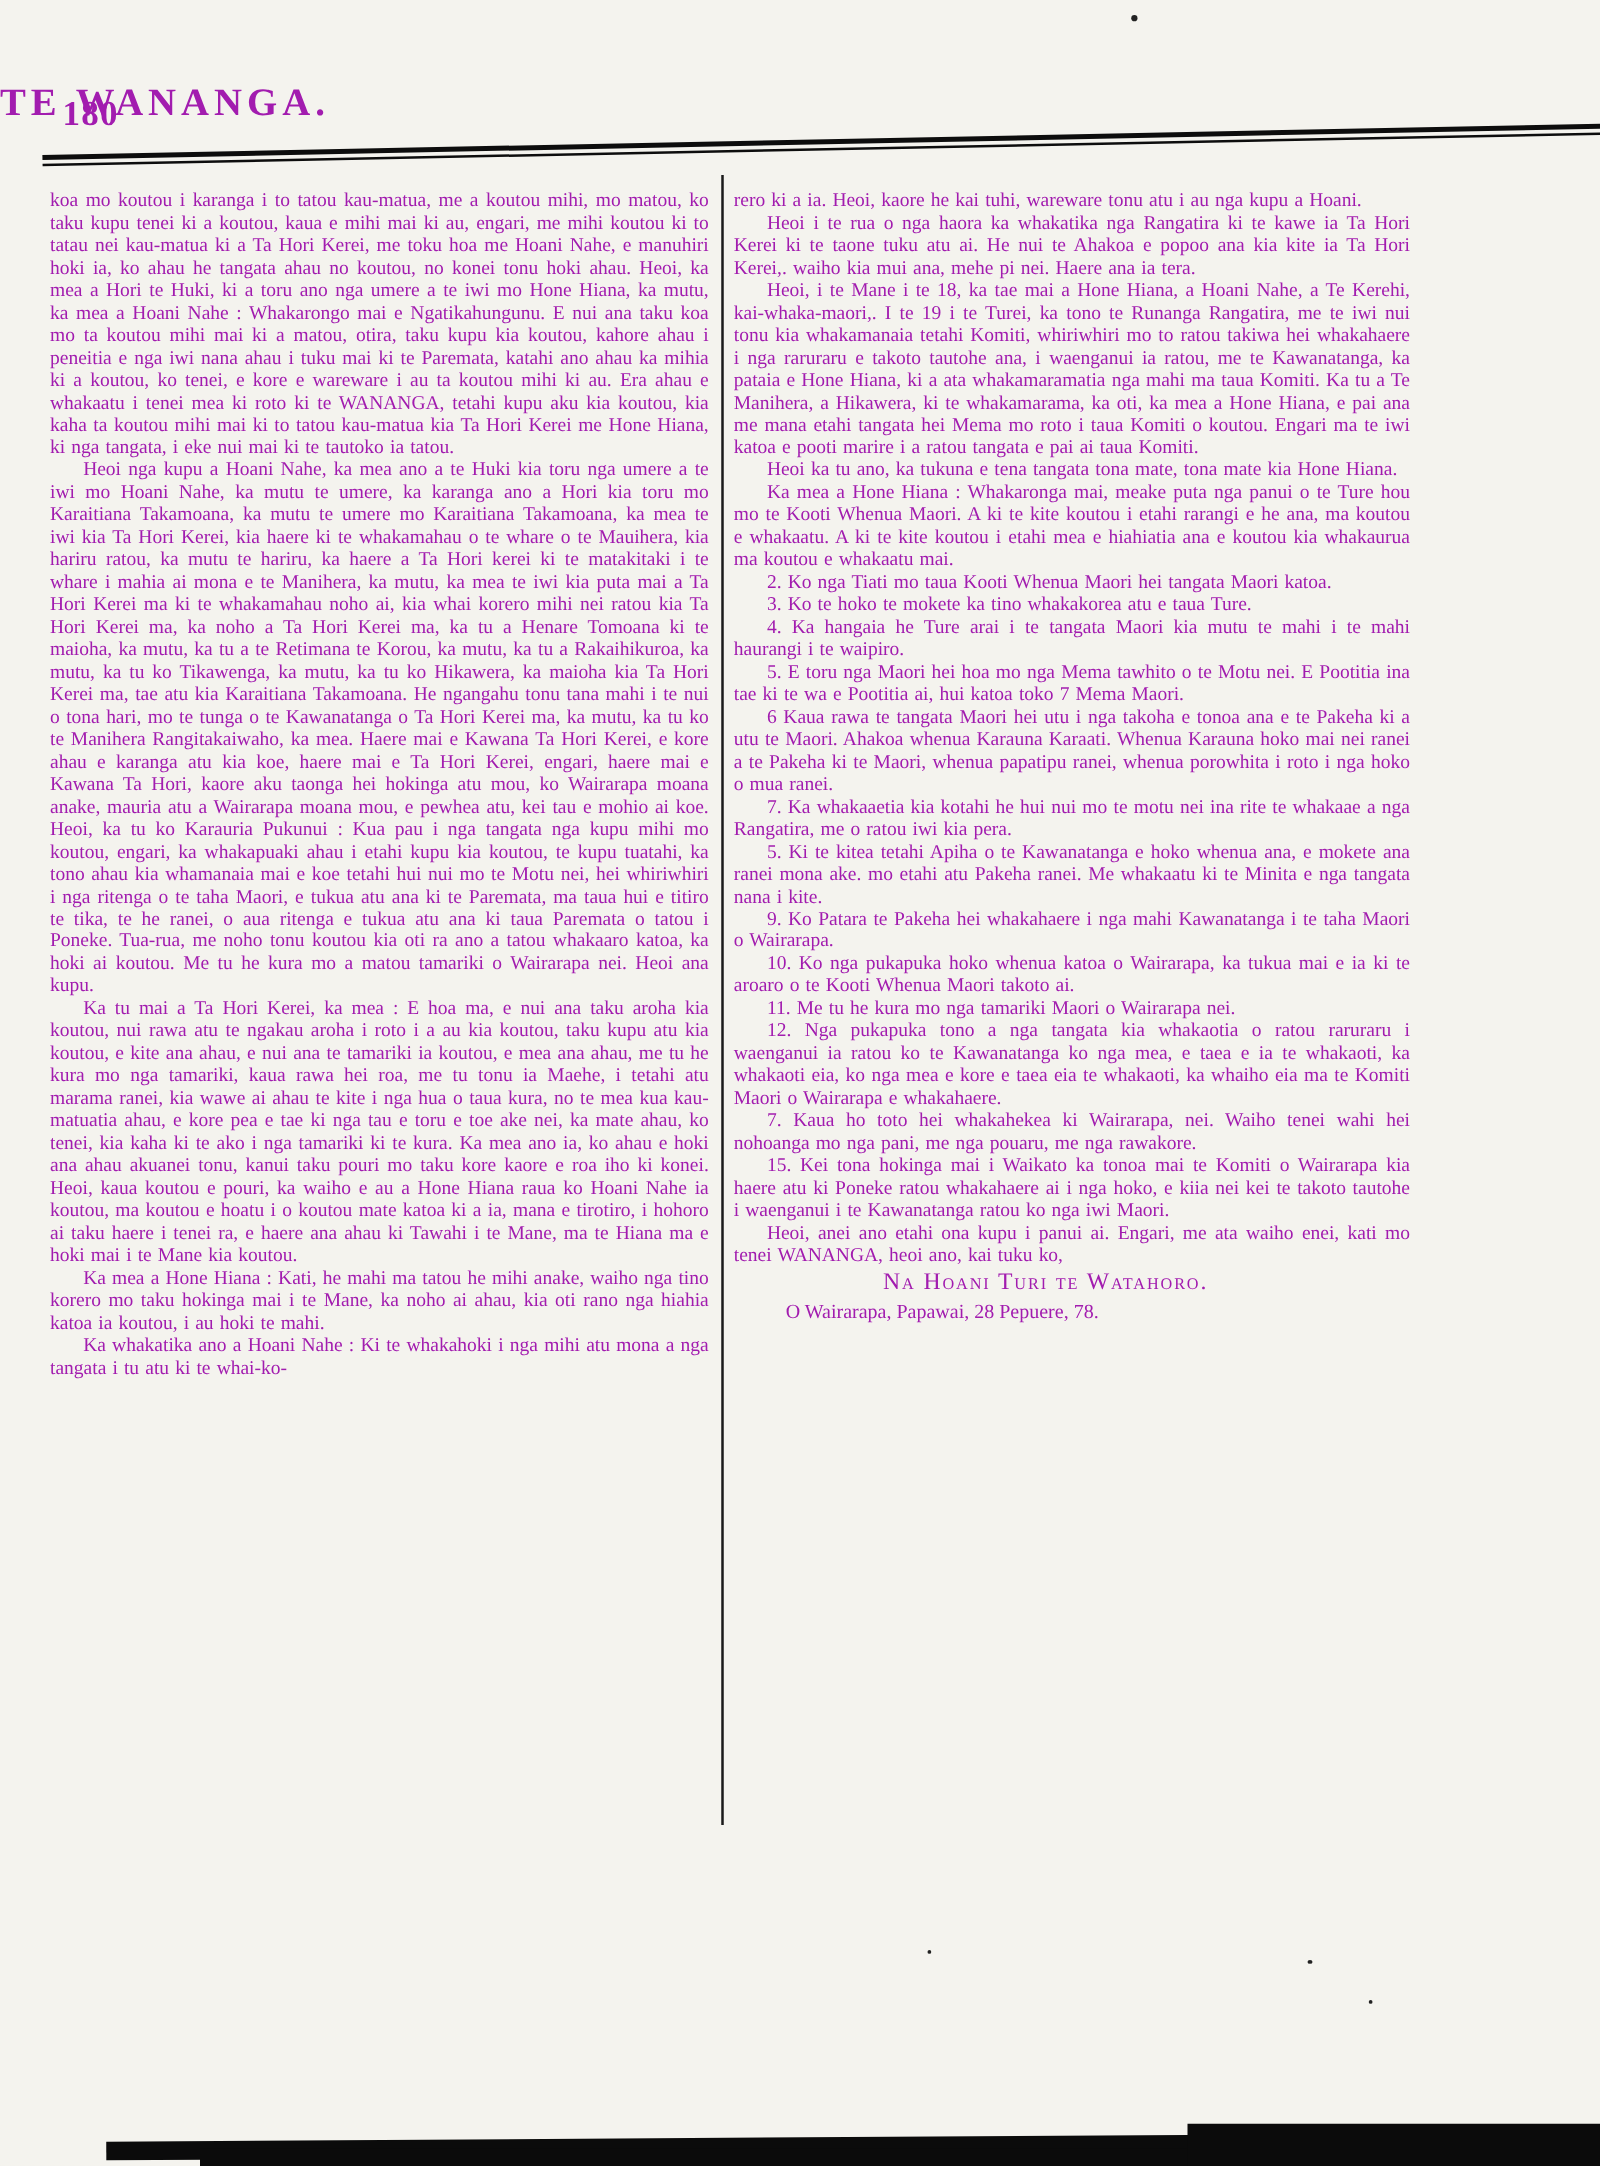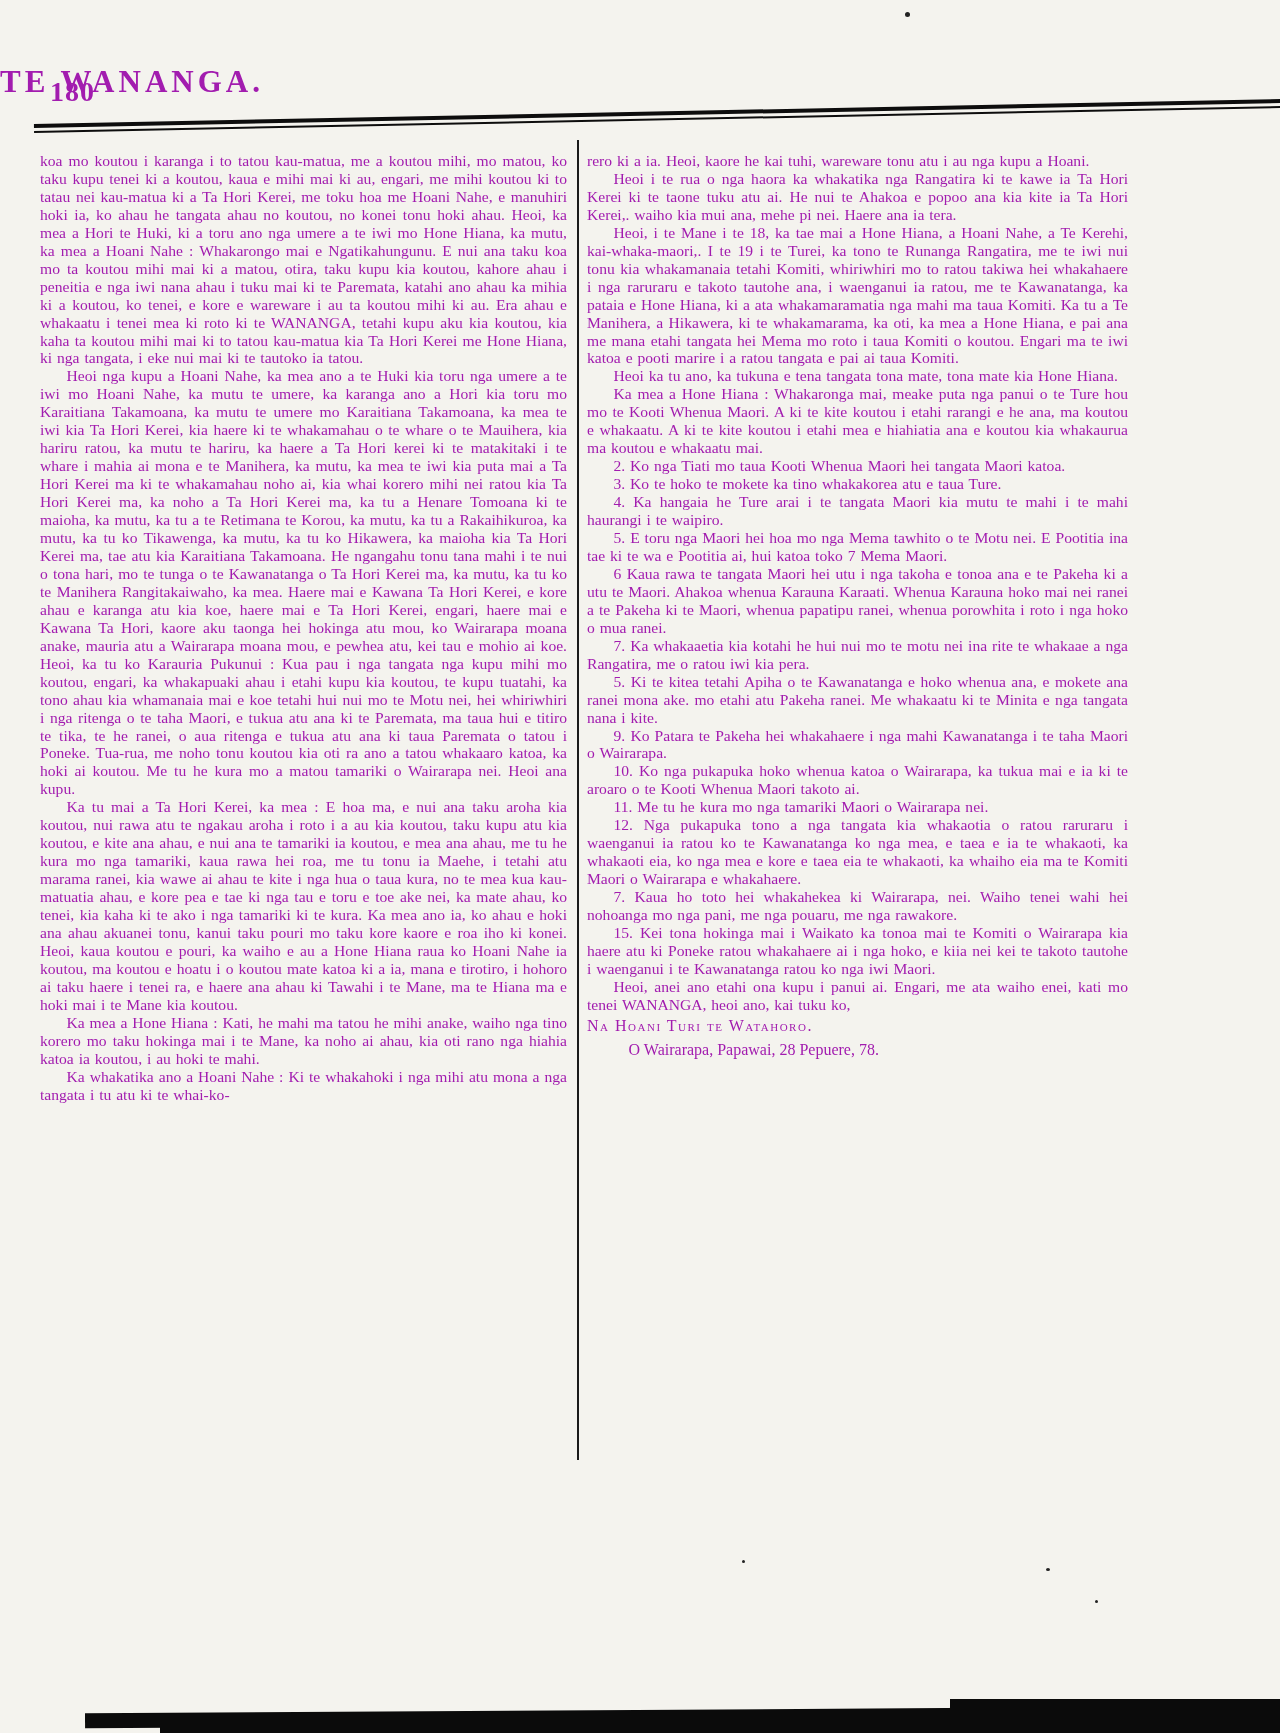--- a/index.html
+++ b/index.html
@@ -21,22 +21,22 @@
   .col{box-sizing:border-box;}
   .col-left{width:527px;}
   .divider{width:2px;background:#1a1a1a;margin:0 8px 0 10px;min-height:1320px;}
   .col-right{flex:1;}
 
   .col p{margin:0;text-align:justify;text-indent:1.7em;
          font-size:15.6px;line-height:17.95px;
          word-spacing:1px;}
   .col p:first-child{text-indent:0;margin-top:12px;}
 
-  .signature{margin:2px 42px 0 0;text-align:left;font-variant:small-caps;
-             font-size:16px;letter-spacing:1.5px;line-height:20px;}
+  .signature{margin:2px 42px 0 0;text-align:center;font-variant:small-caps;
+             font-size:19px;letter-spacing:1.5px;line-height:20px;}
   .dateline{margin-top:4px;text-indent:2.6em;font-size:16px;line-height:20px;}
 
   
   .ink-band{position:absolute;bottom:12px;left:85px;right:0;height:15px;background:#0b0b0b;
             transform:rotate(-0.35deg);transform-origin:right center;}
   .ink-band2{position:absolute;bottom:0;left:160px;right:0;height:14px;background:#0b0b0b;}
   .ink-corner{position:absolute;bottom:0;right:0;width:330px;height:34px;background:#0b0b0b;}
   .speck{position:absolute;background:#222;border-radius:50%;}
   .speck.s1{left:905px;top:12px;width:5px;height:5px;}
   .speck.s2{left:1046px;top:1568px;width:4px;height:3px;}

